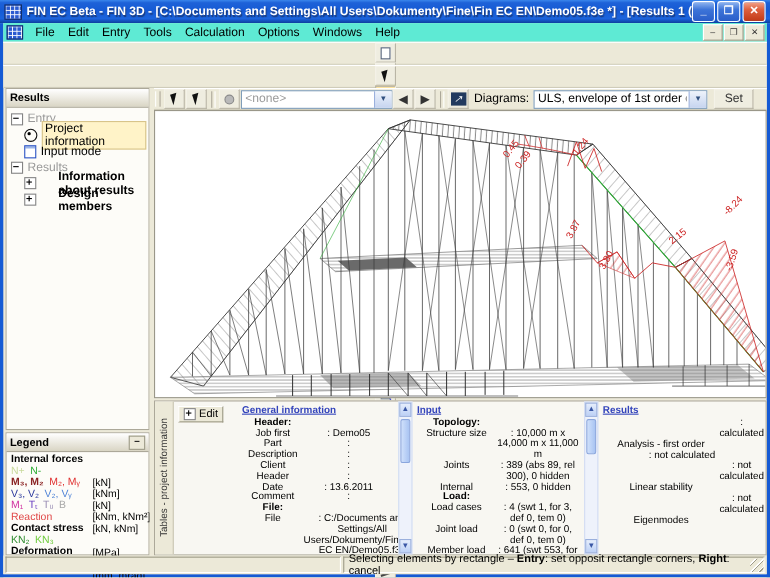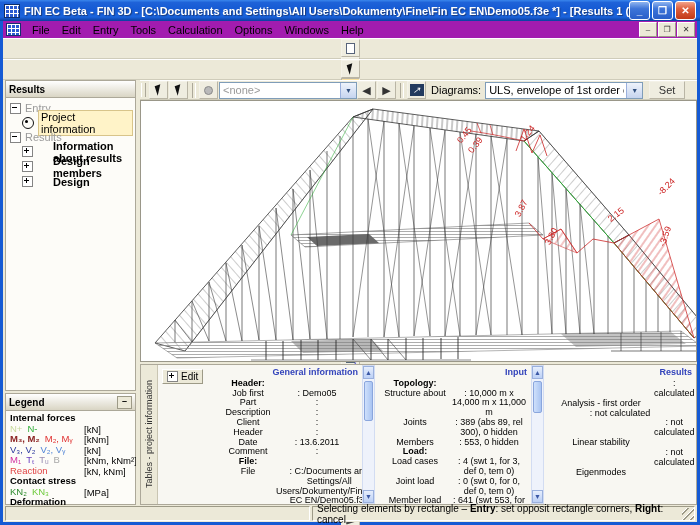--- a/index.html
+++ b/index.html
@@ -16,21 +16,21 @@
   #title-text{flex:1;white-space:nowrap;overflow:hidden;}
   .capbtns{display:flex;gap:2px;margin-right:4px;}
   .capbtn{width:19px;height:17px;border:1px solid #fff;border-radius:3px;font-size:10px;font-weight:bold;
     color:#fff;display:flex;align-items:center;justify-content:center;
     background:linear-gradient(180deg,#8fb4ef,#3d74d8 40%,#2a5ec9);text-shadow:none;line-height:1;}
   .capbtn.close{background:linear-gradient(180deg,#f1a38b,#dd5f3d 40%,#c23a17);}
   
   #frame{position:absolute;left:0;top:21px;width:700px;height:504px;box-sizing:border-box;
     border:3px solid #155ad4;border-top:0;background:#ece9d8;}
   
-  #menubar{position:absolute;left:0;top:0;width:694px;height:17px;display:flex;align-items:center;font-size:11px;background:#a21caf;border-bottom:1px solid #e0dcc8;}
+  #menubar{position:absolute;left:0;top:0;width:694px;height:17px;display:flex;align-items:center;font-size:11px;background:#5eead4;border-bottom:1px solid #e0dcc8;}
   .mdiicon{width:13px;height:11px;margin:0 5px 0 3px;border:1px solid #16306e;background-color:#2a5ad0;
     background-image:linear-gradient(#fff 1px,transparent 1px),linear-gradient(90deg,#fff 1px,transparent 1px);background-size:4px 4px;}
   .mitem{padding:1px 6px;cursor:default;}
   #mdis{margin-left:auto;display:flex;gap:1px;margin-right:2px;}
   .mdibtn{width:16px;height:13px;border:1px solid;border-color:#fff #9d9a87 #9d9a87 #fff;background:#ece9d8;
     font-size:8px;display:flex;align-items:center;justify-content:center;color:#333;}
   
   .tbar{position:absolute;left:0;width:694px;height:21px;background:#ece9d8;display:flex;align-items:center;
     border-top:1px solid #fff;border-bottom:1px solid #cfccba;padding-left:2px;box-sizing:border-box;flex-direction:column;}
   #tb1{top:17px;} #tb2{top:38px;}
@@ -117,41 +117,41 @@
   .tbox::before{content:"";position:absolute;left:1px;top:3px;width:5px;height:1px;background:#000;}
   .tbox.plus::after{content:"";position:absolute;left:3px;top:1px;width:1px;height:5px;background:#000;}
   
   #legendpanel{left:2px;top:313px;width:131px;height:112px;}
   .lg-min{margin-left:auto;width:13px;height:11px;border:1px solid #9d9a87;background:#ece9d8;font-size:9px;line-height:9px;text-align:center;font-weight:bold;}
   .lg-min::before{content:"–";}
   #legendbody{padding:2px 0 0 4px;font-size:9.5px;line-height:10.5px;}
   .lgrow{position:relative;height:10.5px;white-space:nowrap;}
   .lg-head{font-weight:bold;}
   .lg-syms .sym{margin-right:5px;}
-  .lg-unit{position:absolute;left:74px;top:1px;color:#000;}
+  .lg-unit{position:absolute;left:74px;top:11px;color:#000;}
   
   #vsplit{position:absolute;left:133px;top:0;width:4px;height:425px;background:#ece9d8;}
   
   #child{position:absolute;left:137px;top:0;width:557px;height:425px;}
   #tb3{position:absolute;left:0;top:0;width:557px;height:20px;background:#ece9d8;display:flex;align-items:center;
     border-top:1px solid #fff;border-bottom:1px solid #cfccba;box-sizing:border-box;}
   #canvas{position:absolute;left:0;top:20px;width:557px;height:262px;background:#fff;border:1px solid #9a9789;box-sizing:border-box;overflow:hidden;}
   #dlabels{position:absolute;left:0;top:0;width:100%;height:100%;}
   .dlab{position:absolute;color:#cc2222;font-size:9px;transform-origin:0 50%;white-space:nowrap;}
   
   #bottompanel{position:absolute;left:0;top:284px;width:557px;height:141px;background:#f8f7f2;border:1px solid #aca899;box-sizing:border-box;display:flex;}
   #vtab{width:16px;background:#ece9d8;border-right:1px solid #c9c5b2;display:flex;align-items:center;justify-content:center;}
   #vtab span{writing-mode:vertical-rl;transform:rotate(180deg);font-size:9px;color:#333;white-space:nowrap;}
   #editcol{width:52px;padding:4px 2px 0 4px;flex:none;}
   .editbtn{display:flex;align-items:center;gap:3px;font-size:10px;border:1px solid;border-color:#fff #9d9a87 #9d9a87 #fff;background:#ece9d8;padding:1px 4px;width:max-content;}
   .edplus{width:9px;height:9px;border:1px solid #848484;background:#fff;position:relative;flex:none;}
   .edplus::before{content:"";position:absolute;left:1px;top:3px;width:5px;height:1px;background:#000;}
   .edplus::after{content:"";position:absolute;left:3px;top:1px;width:1px;height:5px;background:#000;}
   .tcol{padding:3px 4px 0 4px;font-size:9px;line-height:9.8px;overflow:hidden;}
-  .tcol .chead{color:#3344bb;font-weight:bold;margin-bottom:1px;text-align:right;}
+  .tcol .chead{color:#3344bb;font-weight:bold;text-decoration:underline;margin-bottom:1px;}
   .trow{display:flex;text-align:center;}
   .trow .tlab{flex:none;}
   .trow .tval{flex:1;}
   .trow.b .tlab{font-weight:bold;}
   #gencol{width:138px;} #gencol .tlab{width:56px;}
   #inputcol{width:148px;} #inputcol .tlab{width:72px;}
   #rescol{flex:1;} #rescol .tlab{width:106px;margin-top:20px;}
   .vsb{width:13px;flex:none;background:#eef2fb;border:1px solid #d2dcf2;box-sizing:border-box;display:flex;flex-direction:column;}
   .sba{height:13px;background:linear-gradient(#e6eefc,#bcd0f6);border:1px solid #9ab0dd;font-size:7px;line-height:11px;text-align:center;color:#3a57a5;box-sizing:border-box;}
   .sbthumb{margin:2px 1px;height:38px;background:linear-gradient(90deg,#cfe0fb,#a9c4f2);border:1px solid #8aa6dd;border-radius:2px;}
@@ -402,35 +402,35 @@
         </div>
         <div id="tree">
           <div class="tgrow">
             <span class="tbox"></span>
             <span>Entry</span>
           </div>
           <div class="titem sel">
             <i class="ic-target"></i>
             <span class="tlabel">Project information</span>
           </div>
+          <div class="titem">
+            <i class="ic-inputmode"></i>
+            <span class="tlabel">Input mode</span>
+          </div>
           <div class="tgrow">
             <span class="tbox"></span>
             <span>Results</span>
           </div>
           <div class="titem2">
             <span class="tbox plus"></span>
             <span>Information about results</span>
           </div>
           <div class="titem2">
             <span class="tbox plus"></span>
             <span>Design members</span>
-          </div>
-          <div class="titem2">
-            <span class="tbox plus"></span>
-            <span>Design</span>
           </div>
         </div>
       </div>
 
       <div class="panel" id="legendpanel">
         <div class="phdr">
           <span>Legend</span>
           <span class="lg-min"></span>
         </div>
         <div id="legendbody">
@@ -659,29 +659,29 @@
           </div>
           <div class="tcol" id="inputcol">
             <div class="chead">Input</div>
             <div>
 
             <div class="trow b">
                   <span class="tlab">Topology:</span>
                   <span class="tval"></span>
                 </div>
                 <div class="trow">
-                  <span class="tlab">Structure about</span>
+                  <span class="tlab">Structure size</span>
                   <span class="tval">: 10,000 m x 14,000 m x 11,000 m</span>
                 </div>
                 <div class="trow">
                   <span class="tlab">Joints</span>
                   <span class="tval">: 389 (abs 89, rel 300), 0 hidden</span>
                 </div>
                 <div class="trow">
-                  <span class="tlab">Members</span>
+                  <span class="tlab">Internal</span>
                   <span class="tval">: 553, 0 hidden</span>
                 </div>
                 <div class="trow b">
                   <span class="tlab">Load:</span>
                   <span class="tval"></span>
                 </div>
                 <div class="trow">
                   <span class="tlab">Load cases</span>
                   <span class="tval">: 4 (swt 1, for 3, def 0, tem 0)</span>
                 </div>

